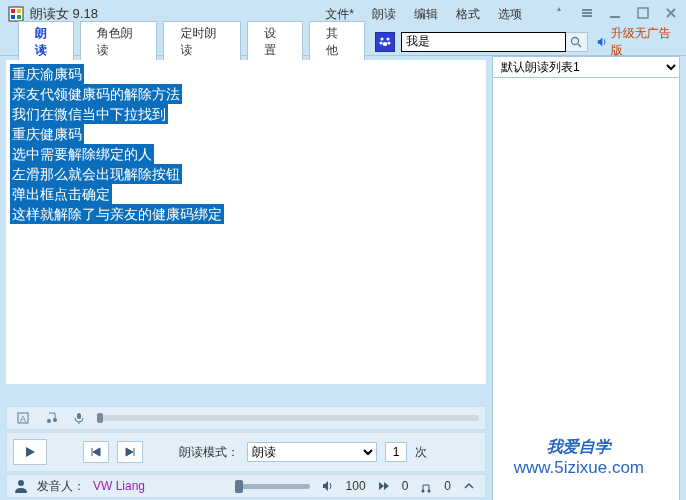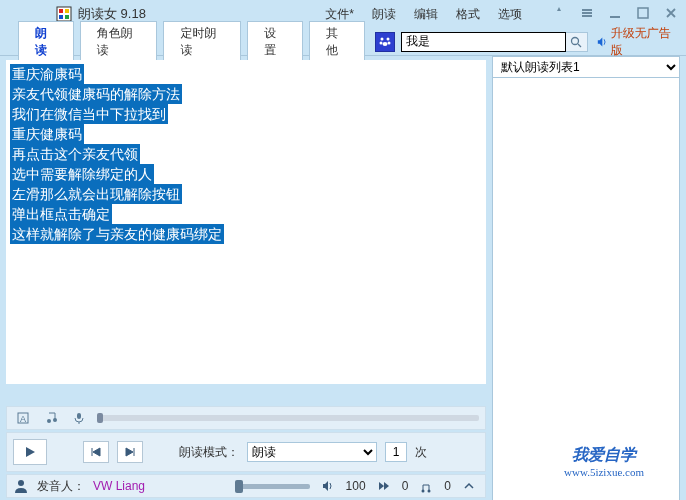--- a/index.html
+++ b/index.html
@@ -1,18 +1,18 @@
 <!DOCTYPE html>
 <html><head>
 <meta charset="utf-8">
 <style>
 * { margin: 0; padding: 0; box-sizing: border-box; font-family: "Microsoft YaHei", SimSun, Arial, sans-serif; }
 body { width: 686px; height: 500px; background: #c9e4f5; overflow: hidden; }
 
-.titlebar { height: 28px; background: #c9e4f5; display: flex; align-items: center; padding: 0 8px; font-size: 13px; color: #333; margin-left: 48px; }
+.titlebar { height: 28px; background: #c9e4f5; display: flex; align-items: center; padding: 0 8px; font-size: 13px; color: #333; }
 .app-icon { width: 16px; height: 16px; margin-right: 6px; display: inline-block; }
 .app-icon svg { width: 16px; height: 16px; }
 .titlebar-gap { flex: 1; }
 .menu-top { display: flex; gap: 18px; font-size: 12px; color: #333; margin-right: 30px; }
 .menu-top span { cursor: pointer; }
 .win-ctrls { display: flex; gap: 14px; color: #6b8aa0; align-items: center; }
 .win-ctrls svg { width: 14px; height: 14px; cursor: pointer; }
 
 .toolbar { height: 28px; background: #c9e4f5; display: flex; align-items: center; padding: 0 10px 0 18px; gap: 0; border-bottom: 1px solid #a9c7dc; }
 .tab { background: #fff; border: 1px solid #a9c7dc; padding: 3px 16px; font-size: 12px; color: #333; cursor: pointer; margin-right: 6px; }
@@ -44,21 +44,21 @@
 .nav-btn { width: 26px; height: 22px; background: #fff; border: 1px solid #b4c7d6; display: flex; align-items: center; justify-content: center; cursor: pointer; }
 .label { color: #333; }
 .mode-sel { width: 130px; height: 20px; border: 1px solid #a9c7dc; background: #fff; font-size: 12px; }
 .count-input { width: 22px; height: 20px; border: 1px solid #a9c7dc; background: #fff; font-size: 12px; text-align: center; }
 .voice-icon { width: 16px; height: 16px; }
 .slider { flex: 1; height: 5px; background: #9fb4c6; border-radius: 2px; position: relative; }
 .slider-thumb { position: absolute; top: -4px; width: 8px; height: 13px; background: #5f7a92; border-radius: 2px; }
 .num-badge { color: #333; }
 
 .watermark { position: absolute; right: 42px; bottom: 22px; text-align: center; font-size: 16px; font-weight: bold; color: #2766c4; font-style: italic; }
-.watermark .url { font-size: 11px; color: #2766c4; font-weight: normal; font-style: normal; font-family: Liberation Serif, serif; }
+.watermark .url { font-size: 17px; color: #2766c4; font-weight: normal; font-style: normal; }
 </style>
 </head>
 <body>
 
 <div class="titlebar">
   <span class="app-icon">
     <svg viewBox="0 0 16 16">
         <rect x="1" y="1" width="14" height="14" fill="#fff" stroke="#333"></rect>
         <rect x="3" y="3" width="4" height="4" fill="#e02020"></rect>
         <rect x="9" y="3" width="4" height="4" fill="#f0c000"></rect>
@@ -129,21 +129,20 @@
   </div>
 </div>
 
 <div class="content">
   <div class="editor">
     <div class="editor-lines" id="editor-lines">
         <div class="editor-line-wrap"><span class="editor-line">重庆渝康码</span></div>
         <div class="editor-line-wrap"><span class="editor-line">亲友代领健康码的解除方法</span></div>
         <div class="editor-line-wrap"><span class="editor-line">我们在微信当中下拉找到</span></div>
         <div class="editor-line-wrap"><span class="editor-line">重庆健康码</span></div>
-        <div class="editor-line-wrap"><span class="editor-line">再点击这个亲友代领</span></div>
         <div class="editor-line-wrap"><span class="editor-line">选中需要解除绑定的人</span></div>
         <div class="editor-line-wrap"><span class="editor-line">左滑那么就会出现解除按钮</span></div>
         <div class="editor-line-wrap"><span class="editor-line">弹出框点击确定</span></div>
         <div class="editor-line-wrap"><span class="editor-line">这样就解除了与亲友的健康码绑定</span></div>
       </div>
   </div>
   <div class="sidebar">
     <select class="playlist-sel">
       <option>默认朗读列表1</option>
     </select>

